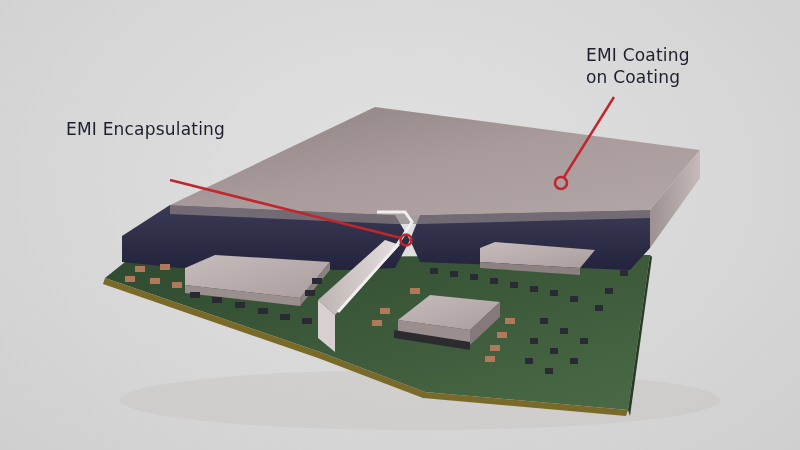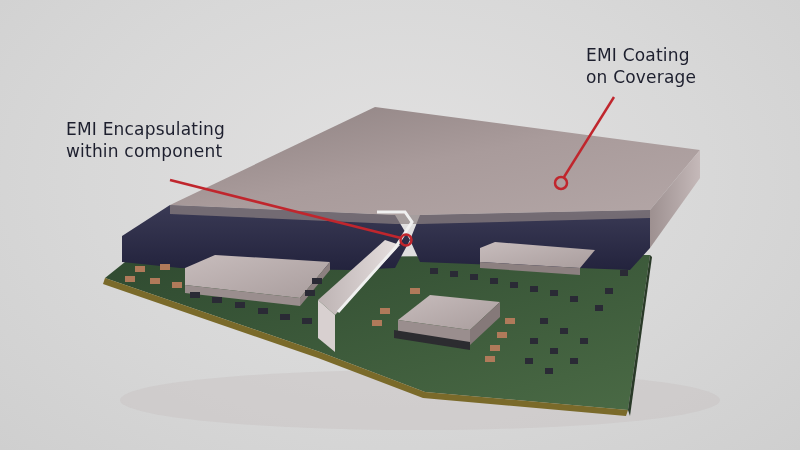--- a/index.html
+++ b/index.html
@@ -164,20 +164,19 @@
       <circle cx="406" cy="240" r="5.5" fill="none" stroke="#c0262d" stroke-width="2.5"></circle>
     </g>
     <g>
       <line x1="614" y1="97" x2="564" y2="177" stroke="#c0262d" stroke-width="2.5"></line>
       <circle cx="561" cy="183" r="6" fill="none" stroke="#c0262d" stroke-width="2.5"></circle>
     </g>
   </svg>
 
   <div class="label" id="label-encap">
     <span>EMI Encapsulating</span>
-    <span>within component</span>
   </div>
 
   <div class="label" id="label-coating">
     <span>EMI Coating</span>
-    <span>on Coverage</span>
+    <span>on Coating</span>
   </div>
 </div>
 
 </body></html>

